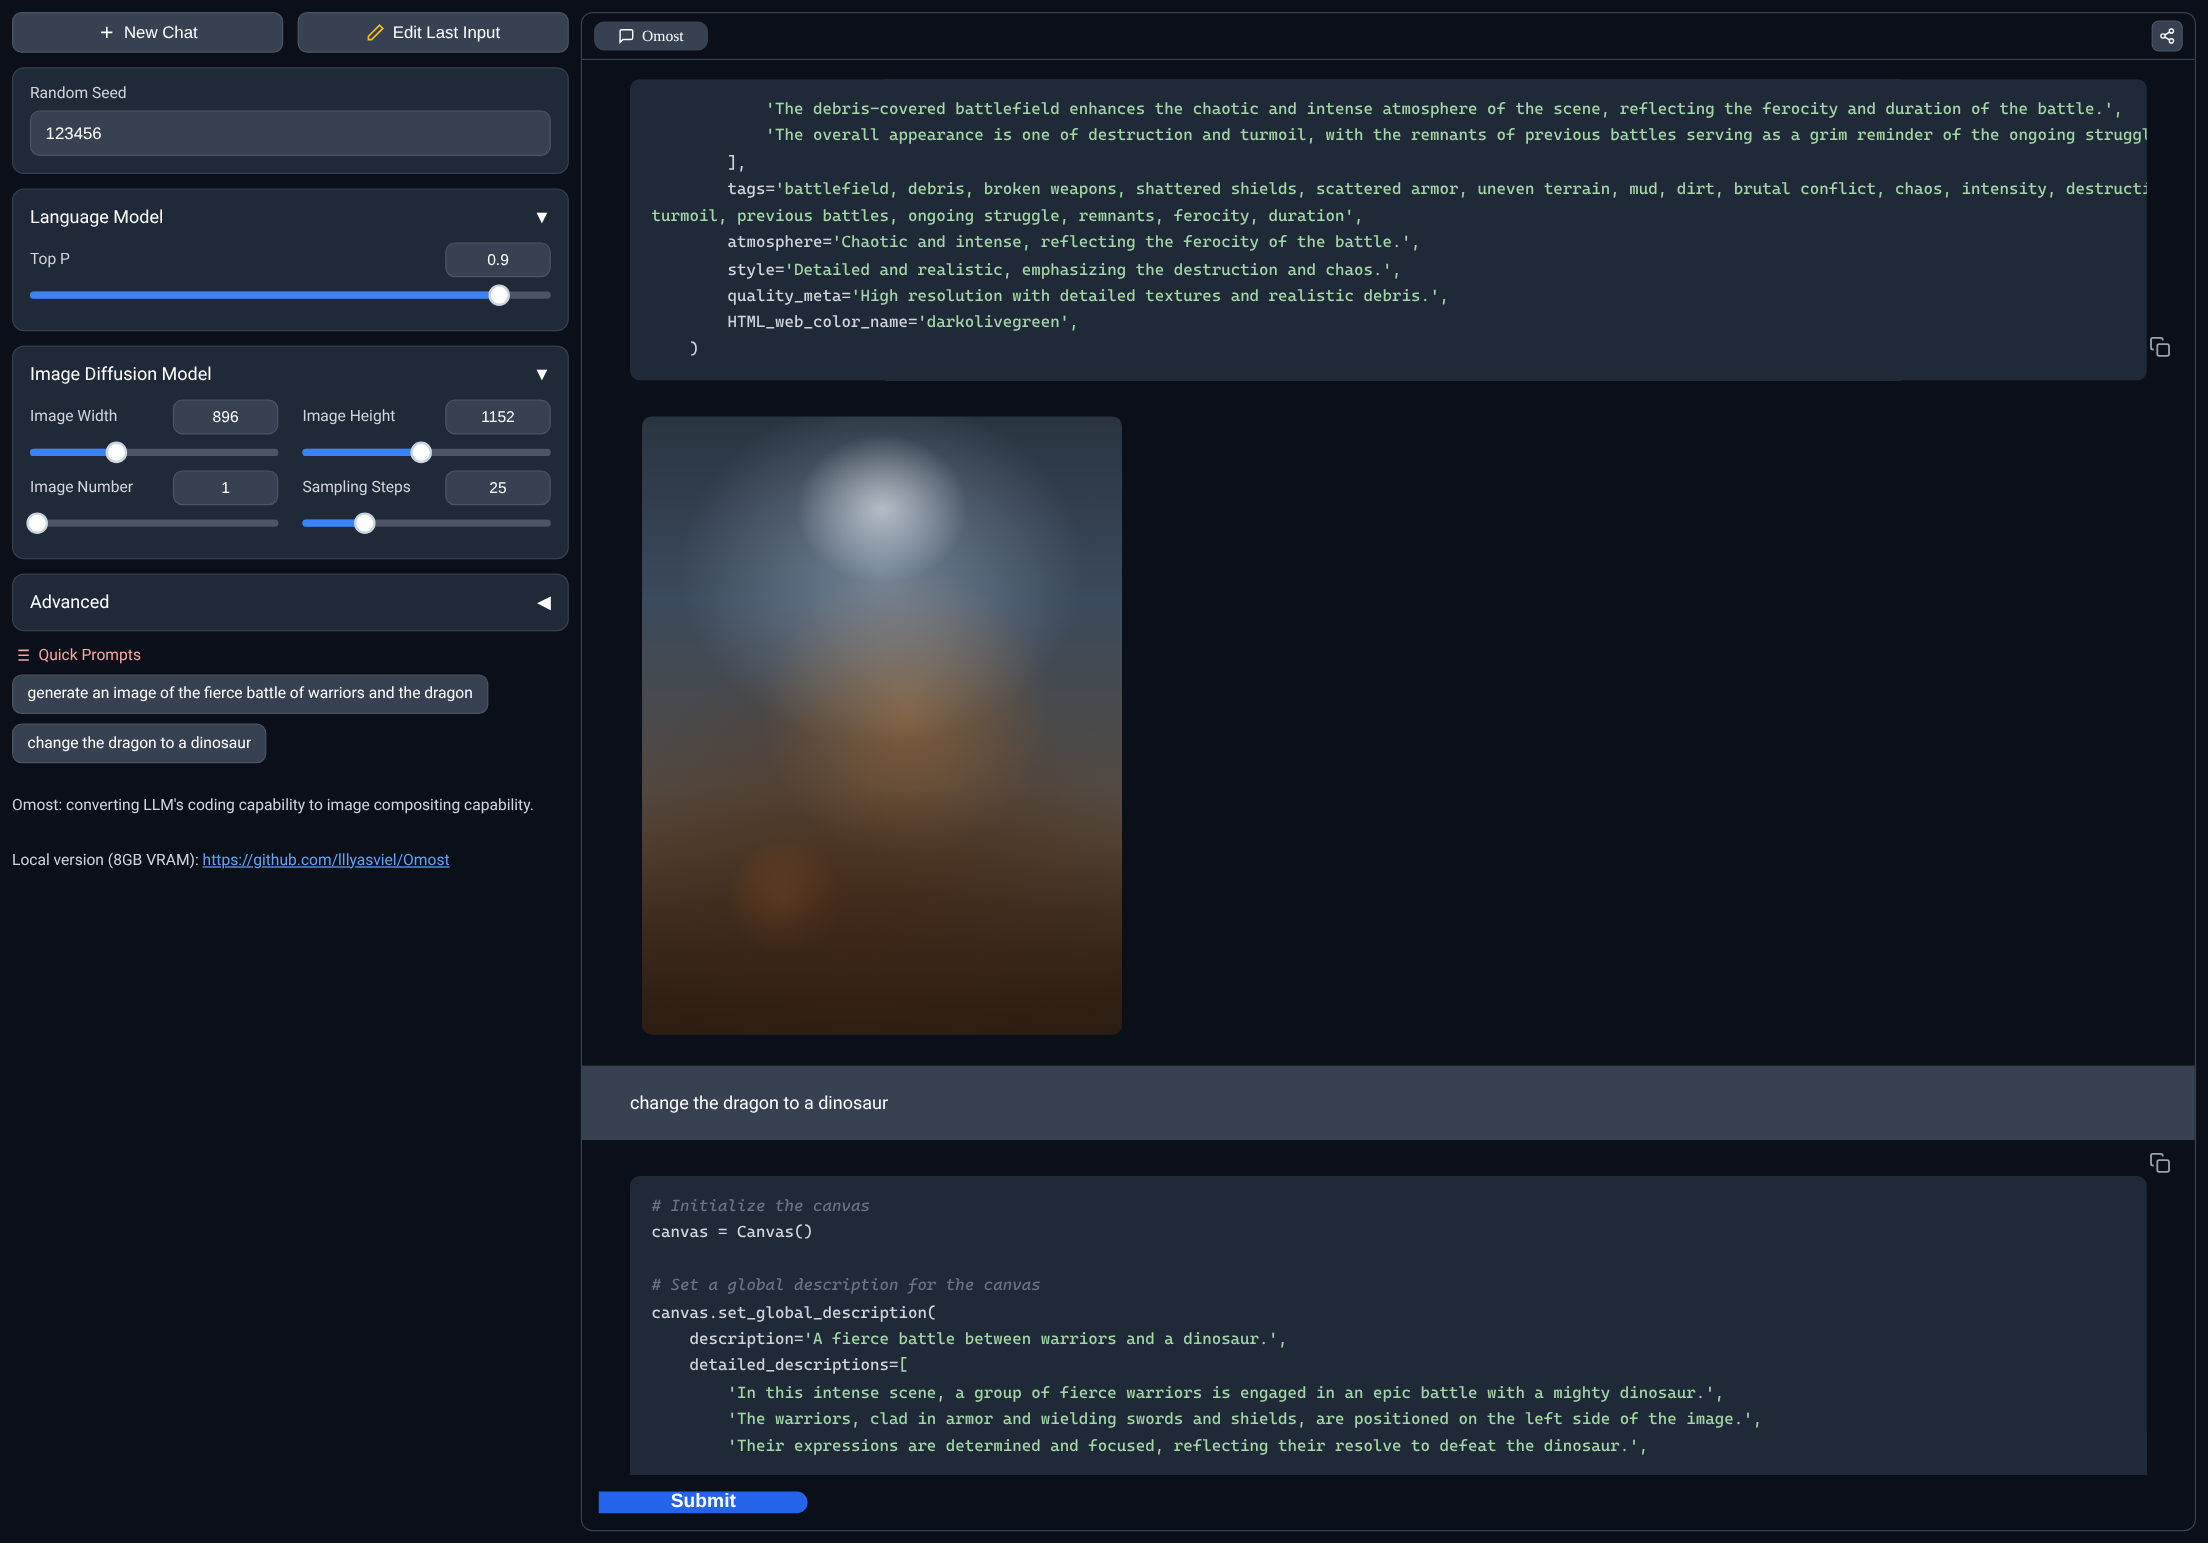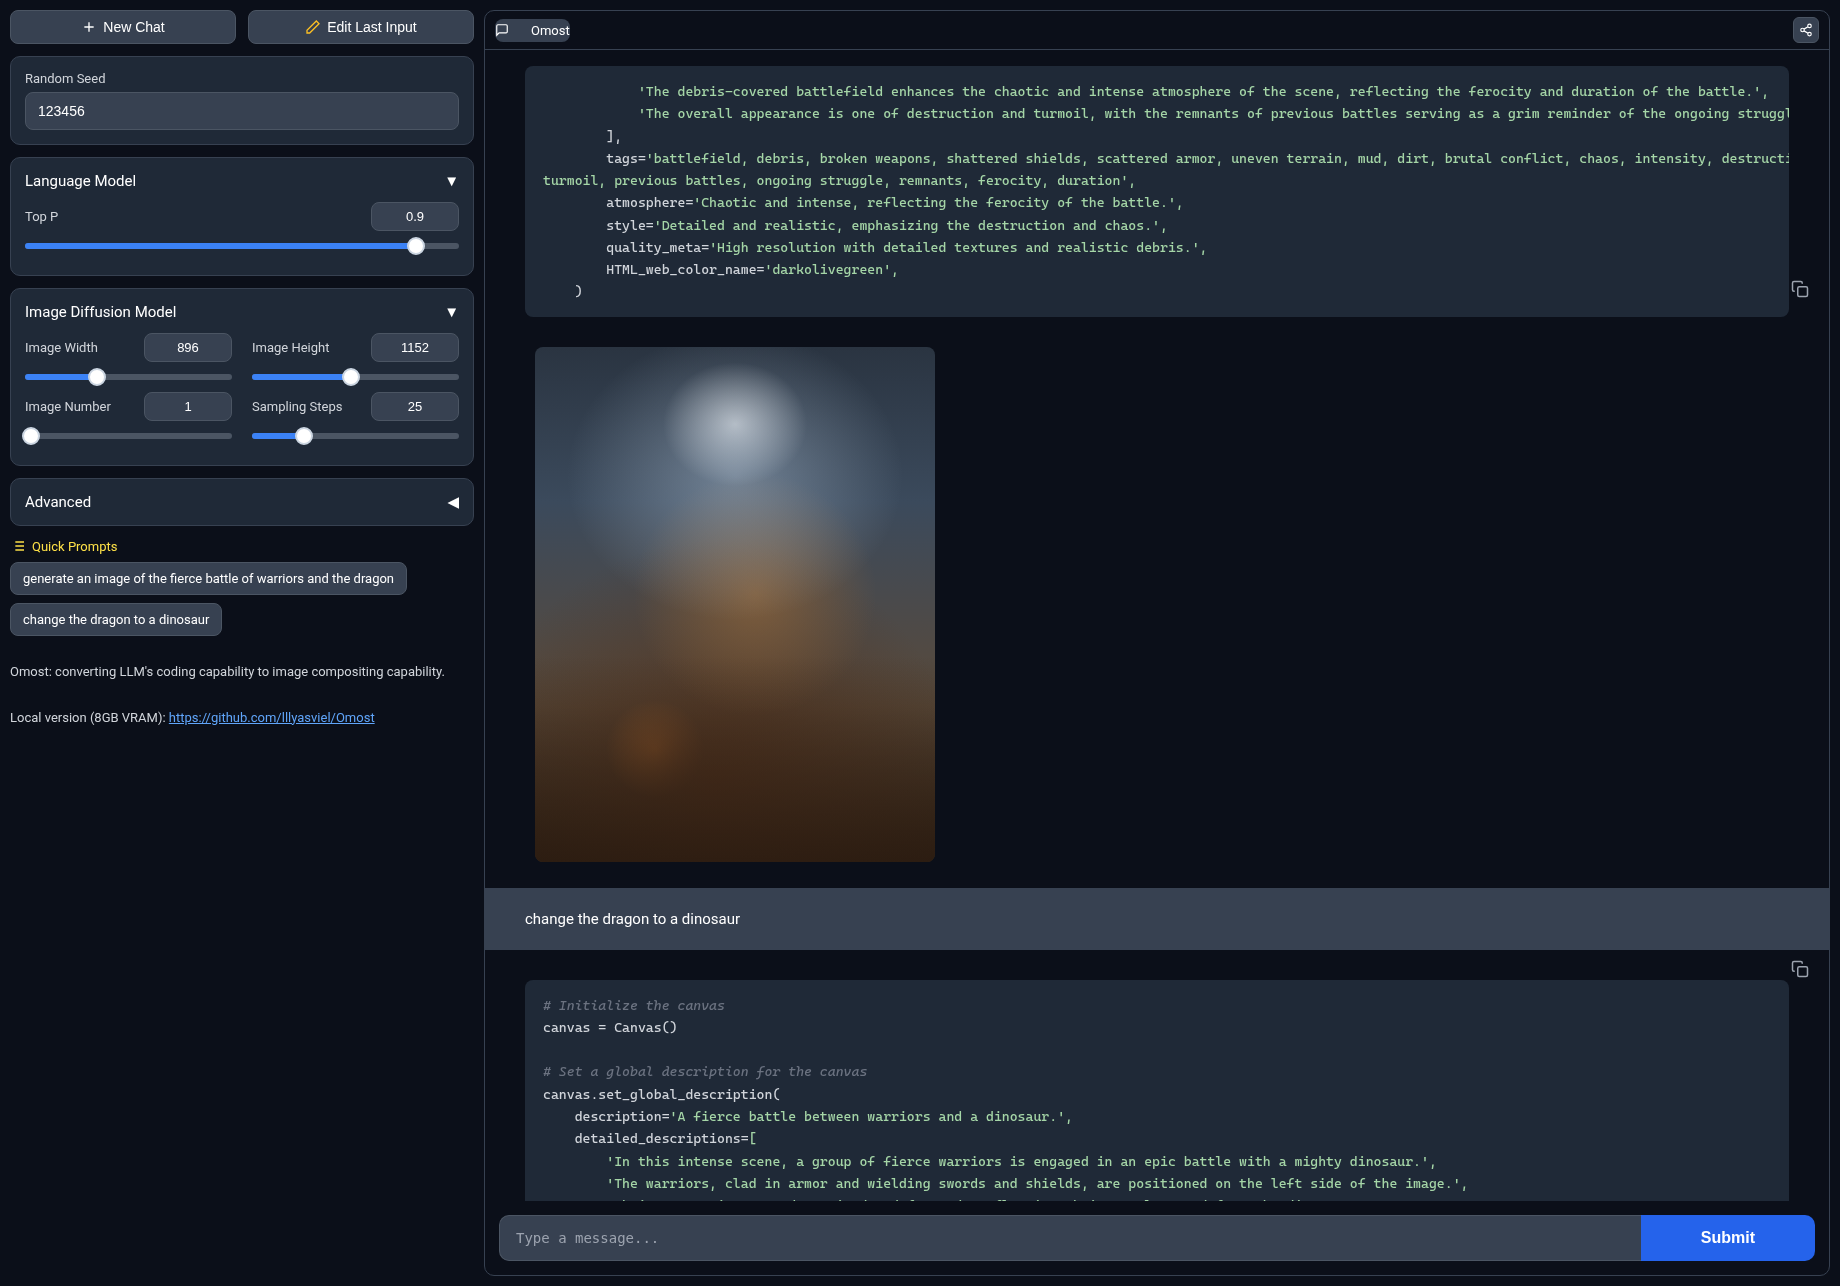--- a/index.html
+++ b/index.html
@@ -100,47 +100,48 @@
   font-size: 16px;
   font-weight: 600;
   cursor: pointer;
   width: 100%;
 }
 .quick-prompts-header {
   display: flex;
   align-items: center;
   gap: 6px;
   font-size: 13px;
-  color: #fde047;
+  color: #fca5a5;
 }
 .prompt-pill {
   display: inline-block;
   background: #374151;
   border: 1px solid #4b5563;
   color: #fff;
   padding: 8px 12px;
   border-radius: 8px;
   font-size: 13px;
   cursor: pointer;
   margin-top: 8px;
   margin-right: 8px;
 }
 .info-text { font-size: 13px; color: #d1d5db; margin-top: 14px; line-height: 1.5; }
 .info-text a { color: #60a5fa; text-decoration: underline; }
 .main { flex: 1; display: flex; flex-direction: column; background: #0b0f19; border: 1px solid #374151; border-radius: 10px; overflow: hidden; }
 .tabs { display: flex; align-items: center; justify-content: space-between; padding: 6px 10px; border-bottom: 1px solid #374151; }
 .tab {
   background: #374151;
   border-radius: 8px;
-  padding: 4px 0;
+  padding: 4px 20px;
   font-size: 13px;
   display: flex;
   align-items: center;
-  gap: 22px;
-  cursor: pointer;
+  gap: 6px;
+  cursor: pointer;
+  font-family: Liberation Serif, serif;
 }
 .share-btn {
   background: #374151;
   border: 1px solid #4b5563;
   border-radius: 6px;
   width: 26px; height: 26px;
   display: flex; align-items: center; justify-content: center;
   cursor: pointer;
 }
 .msg-assistant { padding: 16px 40px; position: relative; }
@@ -432,17 +433,16 @@
         
             <div class="copy-icon">
               
             </div>
           </div>
         </div>
       </div>
     </div>
 
     <div class="input-bar">
-      <textarea class="msg-input" rows="1" placeholder="Type a message..." style=""></textarea>
       <button class="submit-btn">Submit</button>
     </div>
   </div>
 </div>
 
 </body></html>

